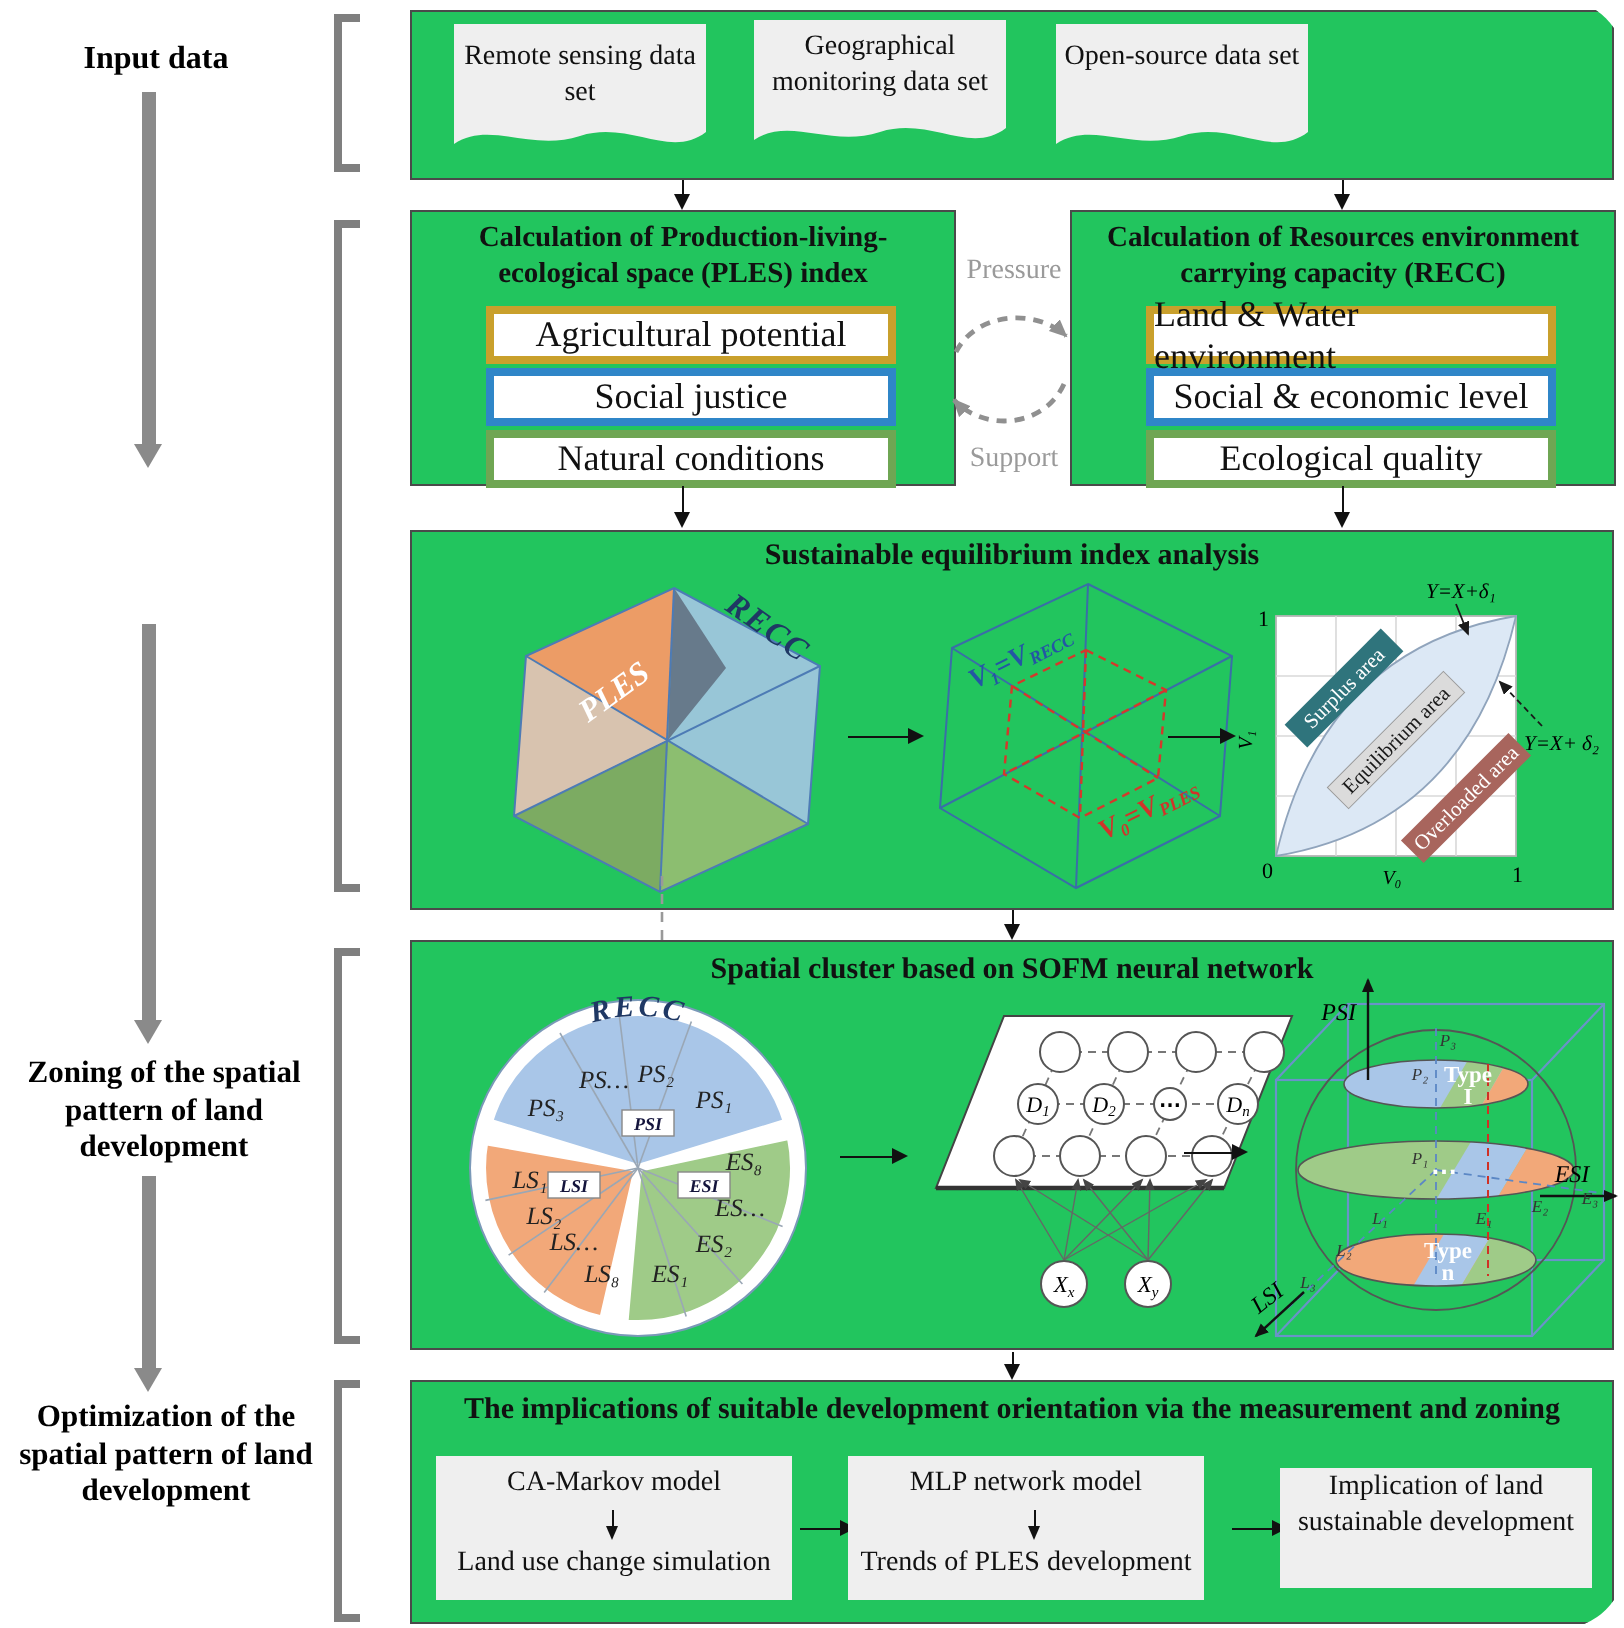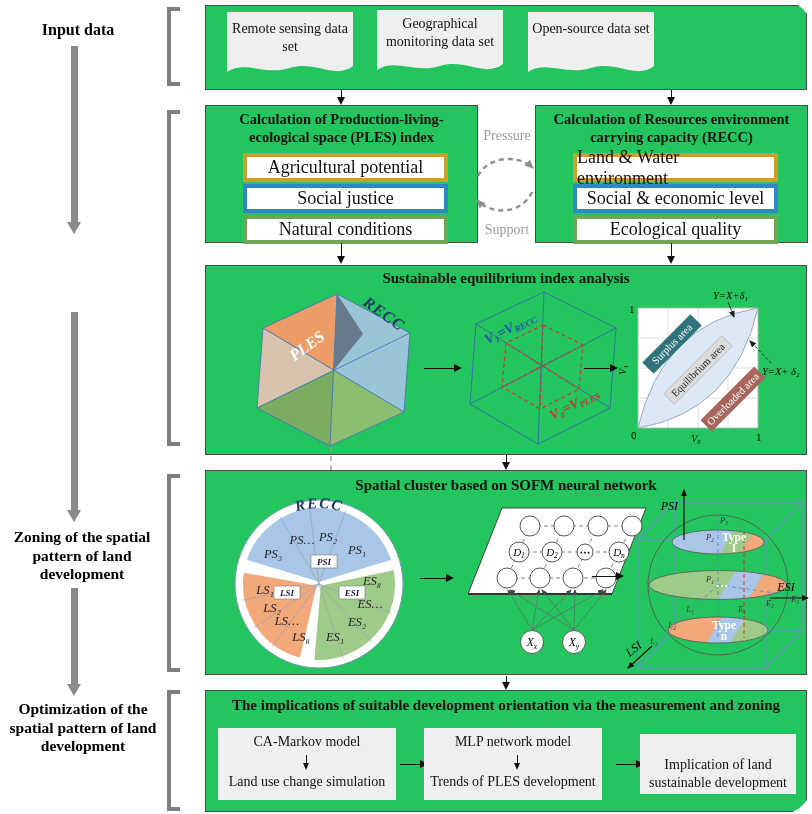--- a/index.html
+++ b/index.html
@@ -373,16 +373,16 @@
     <div class="t" style="top:46px;">Land use change simulation</div>
   </div>
   <div class="harrow" style="left:400px;top:764px;width:20px;"></div>
   <div class="graybox" style="left:424px;top:728px;width:178px;height:72px;">
     <div class="t" style="top:6px;">MLP network model</div>
     <div class="varrow sm" style="left:93px;top:27px;height:8px;"></div>
     <div class="t" style="top:46px;">Trends of PLES development</div>
   </div>
   <div class="harrow" style="left:616px;top:764px;width:20px;"></div>
   <div class="graybox" style="left:640px;top:734px;width:156px;height:60px;">
-    <div class="t" style="top:22px;padding:0 8px;line-height:1.3;text-align:center;">Implication of land sustainable development</div>
+    <div class="t" style="top:1px;padding:0 8px;line-height:1.3;text-align:center;">Implication of land sustainable development</div>
   </div>
 
 </div>
 
 </body></html>

